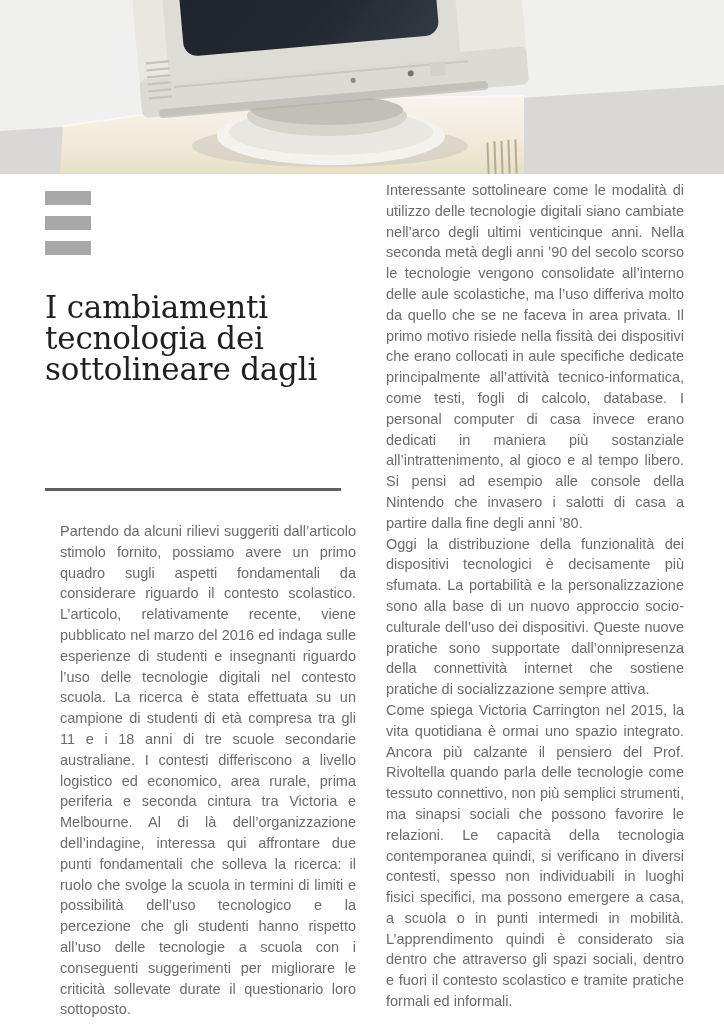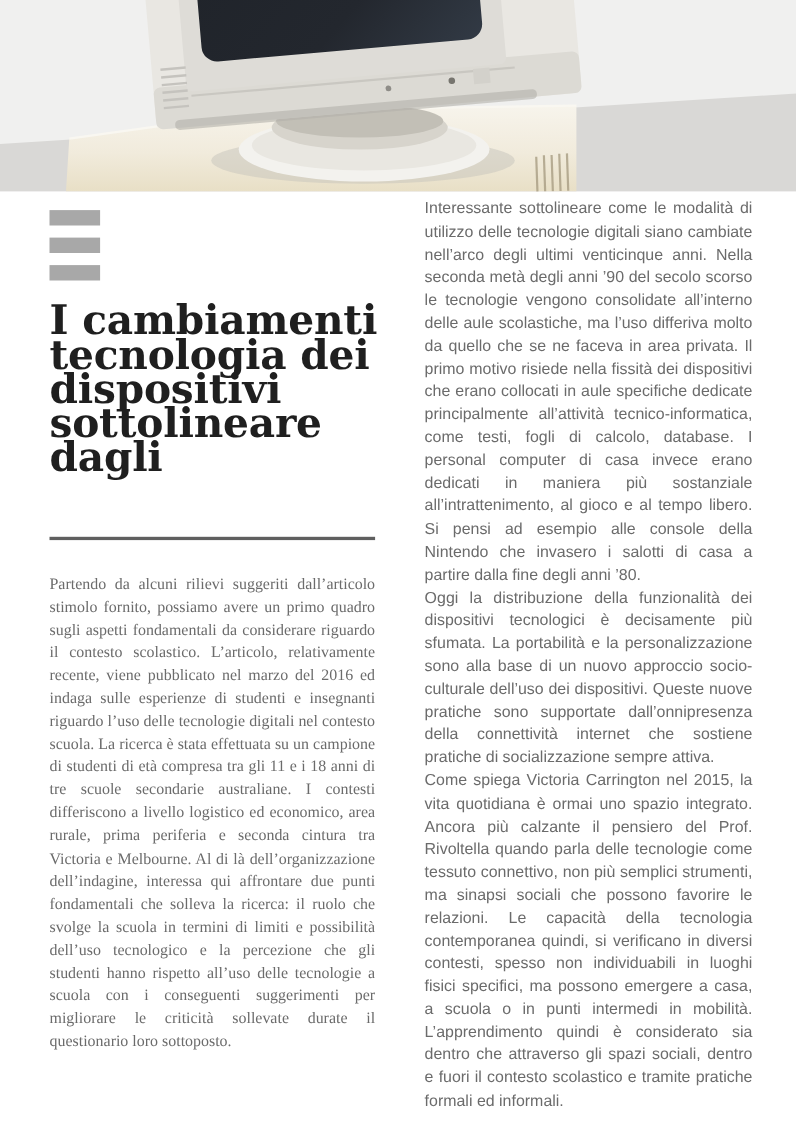--- a/index.html
+++ b/index.html
@@ -31,39 +31,39 @@
   .hero svg{display:block;}
   .bars{
     position:absolute;left:45px;top:191px;width:46px;
   }
   .bar{
     display:block;width:46px;height:14px;margin-bottom:11px;
     background:var(--bars,#a8a8a8);
   }
   .bar:last-child{margin-bottom:0;}
   h1.title{
-    position:absolute;left:45px;top:276px;width:305px;
+    position:absolute;left:45px;top:292px;width:305px;
     font-family:"DejaVu Serif",serif;
-    font-weight:700;
-    font-size:37px;line-height:31px;
+    font-weight:400;
+    font-size:31px;line-height:31px;
     color:var(--title-text,#1f1f1f);
     letter-spacing:-0.2px;
   }
   h1.title span{display:block;}
   .divider{
     position:absolute;left:45px;top:488px;width:296px;height:3px;
     background:var(--divider,#5f5f5f);border:none;
   }
   .bodytext{
     font-size:14.5px;line-height:20.8px;
     color:var(--body-text,#6b6b6b);
     text-align:justify;
   }
   .col-left-par{
-    position:absolute;left:45px;top:521px;width:296px;font-family:Liberation Serif, serif;
+    position:absolute;left:60px;top:521px;width:296px;
   }
   .col-right{
     position:absolute;left:386px;top:180px;width:298px;
   }
   .col-right p{margin:0;}
 </style>
 </head>
 <body>
 
 <figure class="hero">
@@ -130,21 +130,20 @@
 
 <div class="bars">
   <span class="bar"></span>
   <span class="bar"></span>
   <span class="bar"></span>
 </div>
 
 <h1 class="title">
   <span>I cambiamenti</span>
   <span>tecnologia dei</span>
-  <span>dispositivi</span>
   <span>sottolineare dagli</span>
 </h1>
 
 <hr class="divider">
 
 <p class="bodytext col-left-par">Partendo da alcuni rilievi suggeriti dall’articolo stimolo fornito, possiamo avere un primo quadro sugli aspetti fondamentali da considerare riguardo il contesto scolastico. L’articolo, relativamente recente, viene pubblicato nel marzo del 2016 ed indaga sulle esperienze di studenti e insegnanti riguardo l’uso delle tecnologie digitali nel contesto scuola. La ricerca è stata effettuata su un campione di studenti di età compresa tra gli 11 e i 18 anni di tre scuole secondarie australiane. I contesti differiscono a livello logistico ed economico, area rurale, prima periferia e seconda cintura tra Victoria e Melbourne. Al di là dell’organizzazione dell’indagine, interessa qui affrontare due punti fondamentali che solleva la ricerca: il ruolo che svolge la scuola in termini di limiti e possibilità dell’uso tecnologico e la percezione che gli studenti hanno rispetto all’uso delle tecnologie a scuola con i conseguenti suggerimenti per migliorare le criticità sollevate durate il questionario loro sottoposto.</p>
 
 <div class="bodytext col-right">
   <p>Interessante sottolineare come le modalità di utilizzo delle tecnologie digitali siano cambiate nell’arco degli ultimi venticinque anni. Nella seconda metà degli anni ’90 del secolo scorso le tecnologie vengono consolidate all’interno delle aule scolastiche, ma l’uso differiva molto da quello che se ne faceva in area privata. Il primo motivo risiede nella fissità dei dispositivi che erano collocati in aule specifiche dedicate principalmente all’attività tecnico-informatica, come testi, fogli di calcolo, database. I personal computer di casa invece erano dedicati in maniera più sostanziale all’intrattenimento, al gioco e al tempo libero. Si pensi ad esempio alle console della Nintendo che invasero i salotti di casa a partire dalla fine degli anni ’80.</p>
   <p>Oggi la distribuzione della funzionalità dei dispositivi tecnologici è decisamente più sfumata. La portabilità e la personalizzazione sono alla base di un nuovo approccio socio-culturale dell’uso dei dispositivi. Queste nuove pratiche sono supportate dall’onnipresenza della connettività internet che sostiene pratiche di socializzazione sempre attiva.</p>

